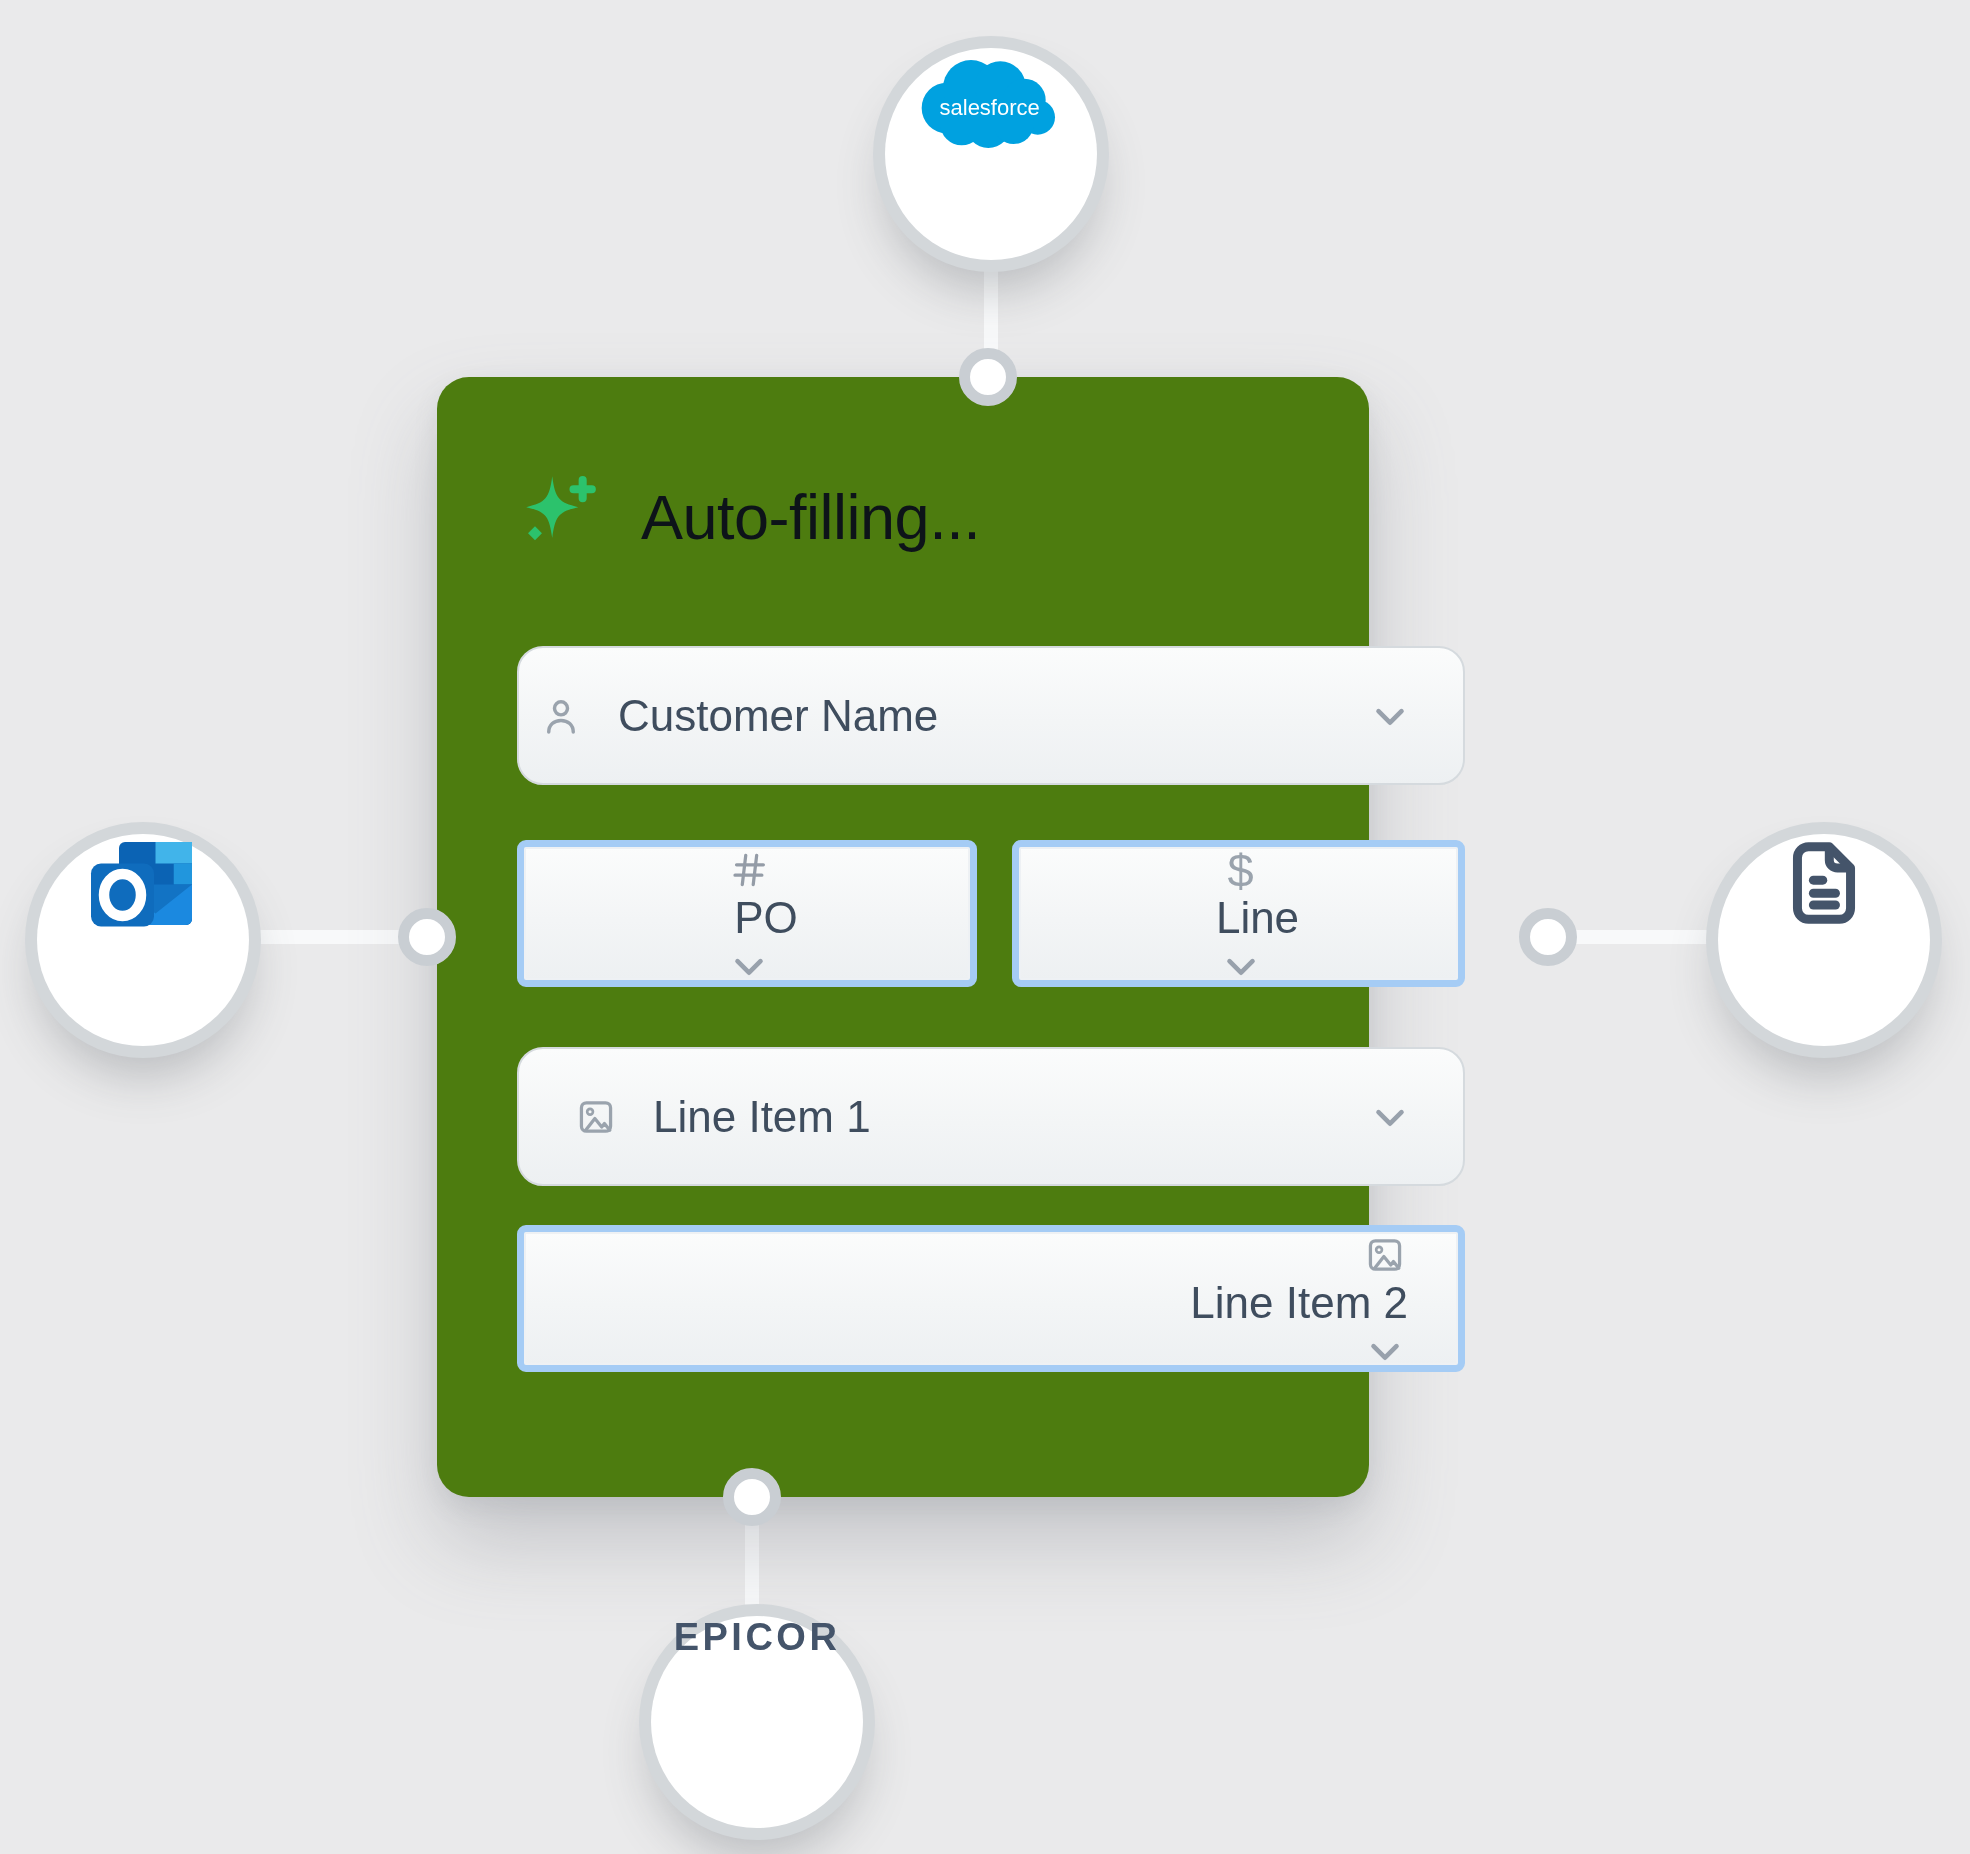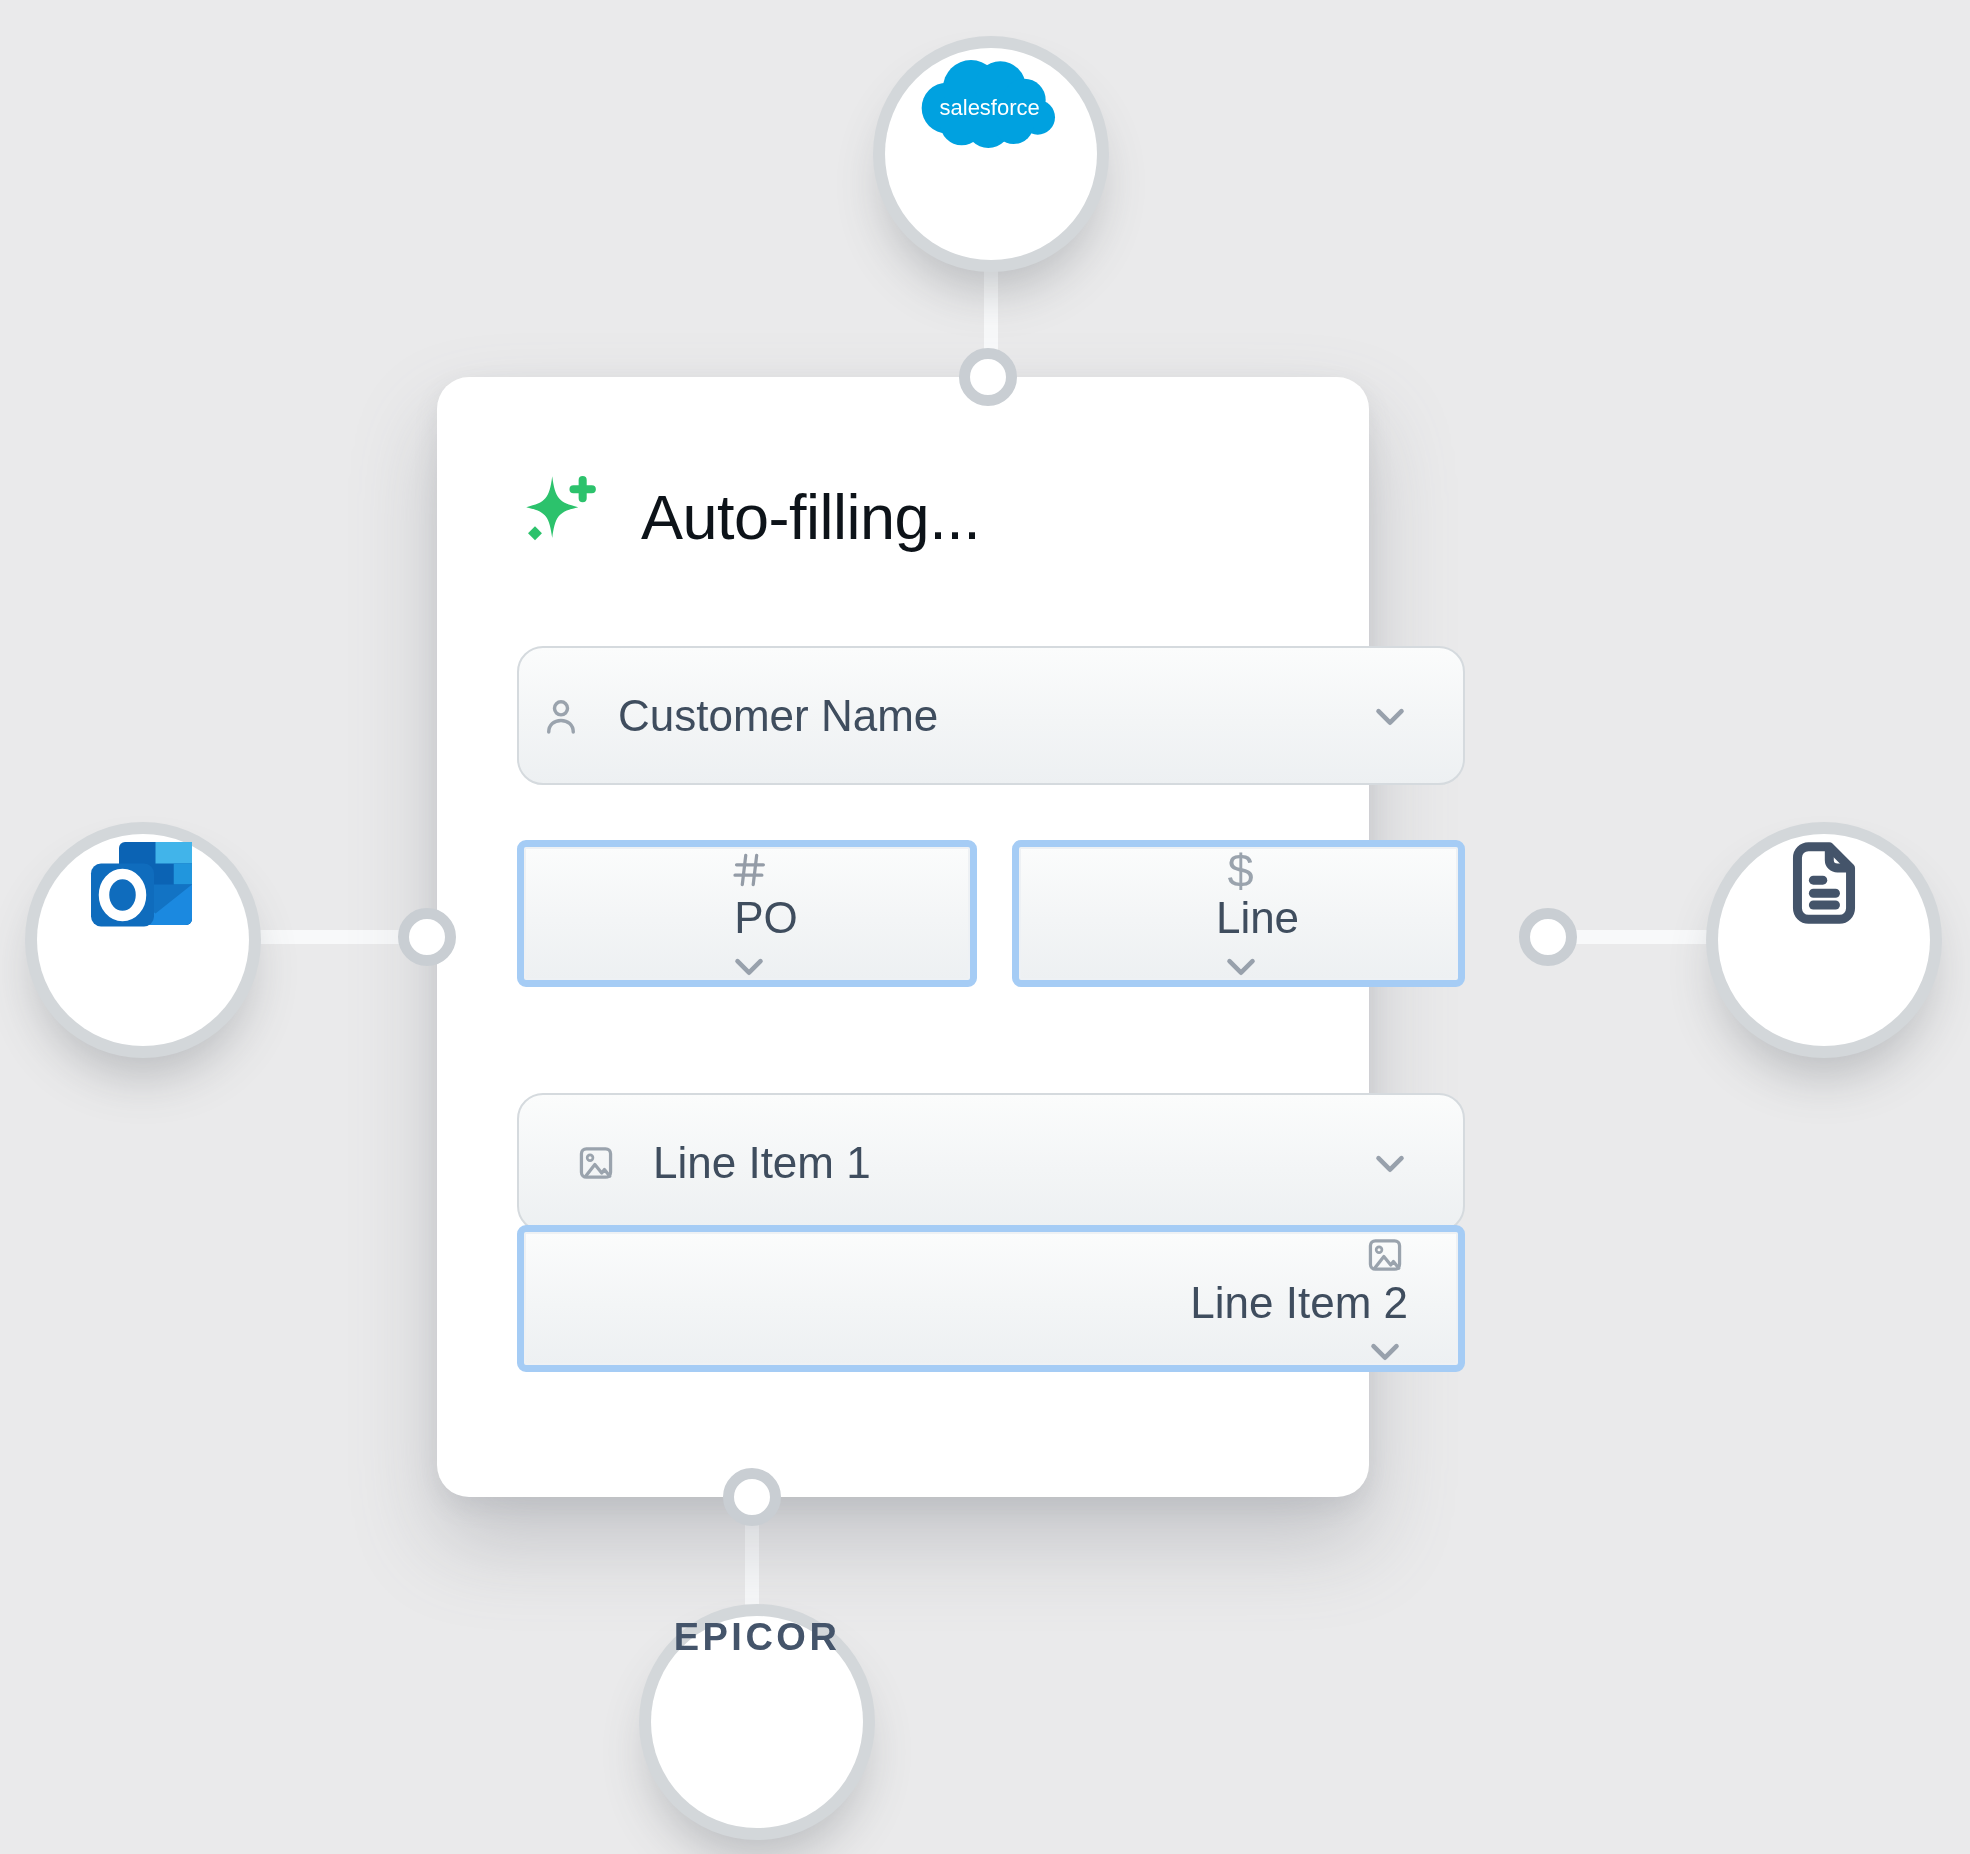--- a/index.html
+++ b/index.html
@@ -15,21 +15,21 @@
   .port{position:absolute; width:58px; height:58px; border-radius:50%;
         box-sizing:border-box; background:#ffffff; border:11px solid #c9ced3; z-index:6;}
 
   
   .bubble{position:absolute; width:212px; height:212px; border-radius:50%;
           background:#ffffff; display:flex; align-items:flex-start; justify-content:center;
           box-shadow:0 0 0 12px #d3d7da, 0 30px 48px rgba(80,86,94,0.30); z-index:5;}
 
   
   .card{position:absolute; left:437px; top:377px; width:932px; height:1120px;
-        background:#ffffff; border-radius:32px; z-index:4;
+        background:#4d7c0f; border-radius:32px; z-index:4;
         box-shadow:0 45px 85px rgba(108,113,121,0.30), 0 10px 25px rgba(108,113,121,0.12);}
 
   .card-title{position:absolute; left:204px; top:98px; height:84px; line-height:84px;
               font-size:63px; letter-spacing:-0.5px; color:#0d1319; font-weight:500; white-space:nowrap;}
   .sparkle{position:absolute; left:76px; top:92px; width:88px; height:88px;}
 
   
   .field{position:absolute; box-sizing:border-box; height:139px; border-radius:26px;
          border:2px solid #d5dade;
          background:linear-gradient(180deg,#fbfcfc 0%, #f3f5f6 55%, #edf0f2 100%);
@@ -90,21 +90,21 @@
     <div class="field hl" style="left:575px; top:463px; width:453px;">
       <span class="ficon">
         <span class="dollar">$</span>
       </span>
       <span class="flabel">Line</span>
       <svg class="chev" viewBox="0 0 24 24">
         <polyline points="6,9.5 12,15.5 18,9.5" fill="none" stroke="#98a1ac" stroke-width="2.4" stroke-linecap="round" stroke-linejoin="round"></polyline>
       </svg>
     </div>
 
-    <div class="field" style="left:80px; top:670px; width:948px;margin-top:46px;">
+    <div class="field" style="left:80px; top:670px; width:948px;">
       <span class="ficon">
         <svg viewBox="0 0 24 24" width="46" height="46">
           <rect x="4.4" y="4.6" width="15.2" height="14.8" rx="2.6" fill="none" stroke="#9aa3ad" stroke-width="1.7"></rect>
           <circle cx="8.9" cy="9.3" r="1.5" fill="none" stroke="#9aa3ad" stroke-width="1.4"></circle>
           <path d="M6.6 18.9 L11.4 12.8 L15 17.2 L16.4 15.4 L19.2 18.9" fill="none" stroke="#9aa3ad" stroke-width="1.7" stroke-linecap="round" stroke-linejoin="round"></path>
         </svg>
       </span>
       <span class="flabel">Line Item 1</span>
       <svg class="chev" viewBox="0 0 24 24">
         <polyline points="6,9.5 12,15.5 18,9.5" fill="none" stroke="#98a1ac" stroke-width="2.4" stroke-linecap="round" stroke-linejoin="round"></polyline>

